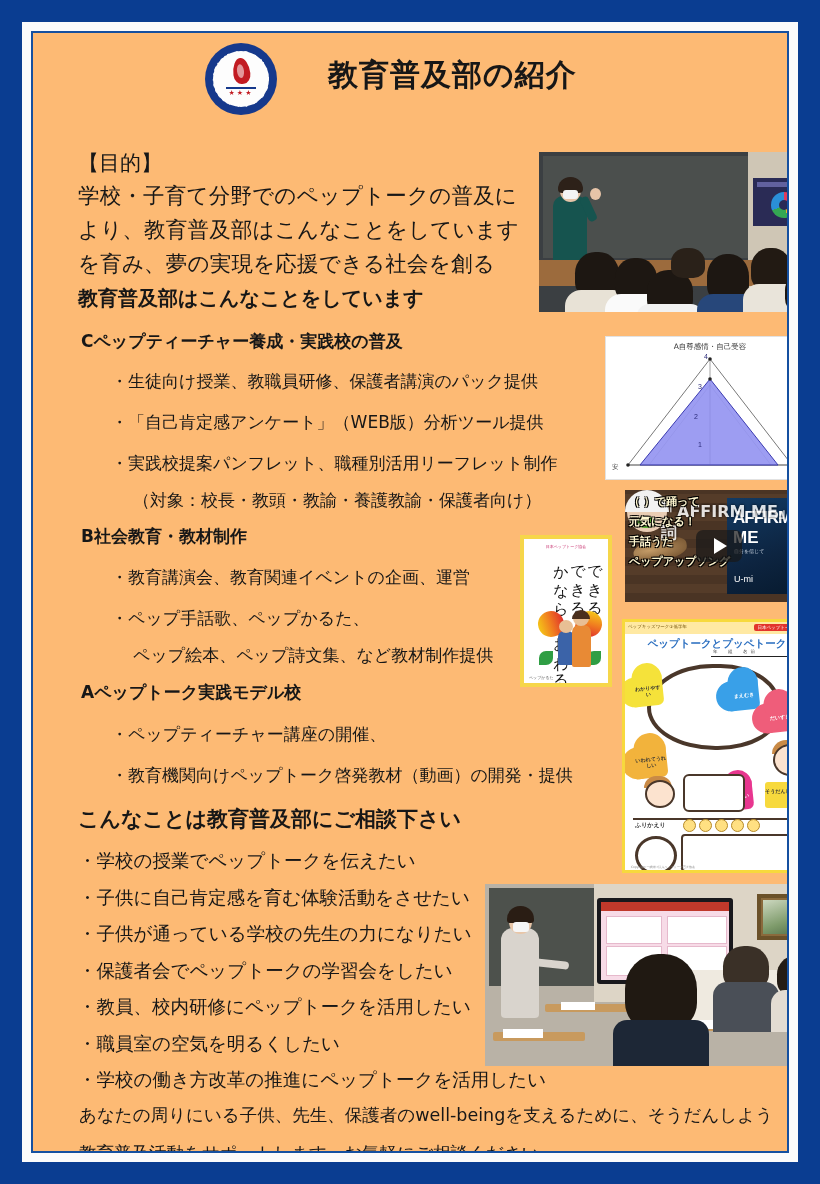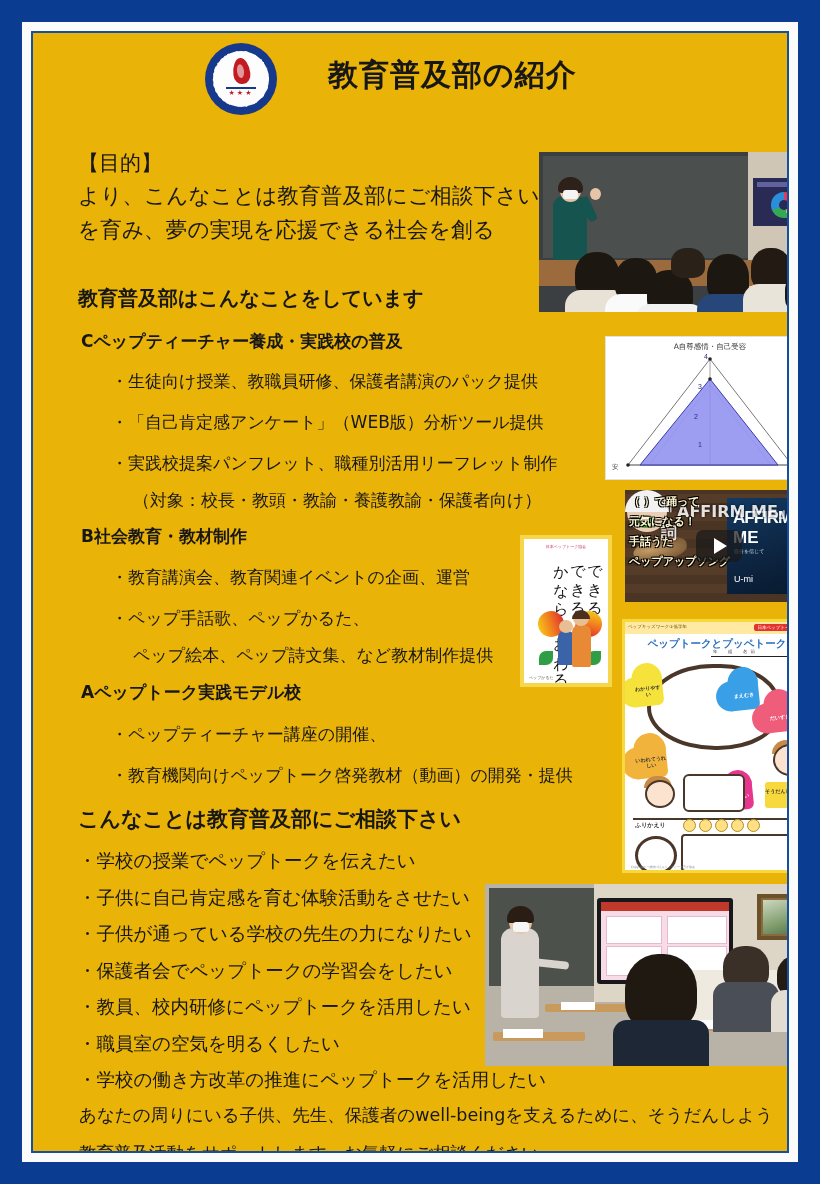--- a/index.html
+++ b/index.html
@@ -12,21 +12,21 @@
   .page-outer{
     position:absolute;left:0;top:0;width:820px;height:1184px;
     background:#0a3d91;box-sizing:border-box;padding:22px;
   }
   .page-white{
     position:relative;width:100%;height:100%;background:#fbfbfb;
     box-sizing:border-box;padding:9px;
   }
   .page-inner{
     position:relative;width:100%;height:100%;
-    border:2px solid #1550a0;background:#eab308;box-sizing:border-box;
+    border:2px solid #1550a0;background:#fdba74;box-sizing:border-box;
     overflow:hidden;
   }
 
   
   .header{position:absolute;left:0;top:8px;width:100%;height:76px;}
   .logo{
     position:absolute;left:172px;top:2px;width:72px;height:72px;border-radius:50%;
     background:#16398c;display:flex;align-items:center;justify-content:center;
   }
   .logo-inner{
@@ -299,21 +299,22 @@
          <div class="logo-flame"></div>
          <div class="logo-bar"></div>
          <div class="logo-stars">★★★</div>
        </div>
      </div>
      <div class="title jp">教育普及部の紹介</div>
    </div>
 
    <div class="purpose-label jp">【目的】</div>
    <div class="purpose-body jp">
-     <div>より、こんなことは教育普及部にご相談下さい</div>
+     <div>学校・子育て分野でのペップトークの普及に</div>
+     <div>より、教育普及部はこんなことをしています</div>
      <div>を育み、夢の実現を応援できる社会を創る</div>
    </div>
    <div class="lead-bold jp">教育普及部はこんなことをしています</div>
 
    <div class="sec-head jp secA-head">Cペップティーチャー養成・実践校の普及</div>
    <div class="sec-item jp secA-1">・生徒向け授業、教職員研修、保護者講演のパック提供</div>
    <div class="sec-item jp secA-2">・「自己肯定感アンケート」（WEB版）分析ツール提供</div>
    <div class="sec-item jp secA-3">・実践校提案パンフレット、職種別活用リーフレット制作</div>
    <div class="sec-item jp secA-4">（対象：校長・教頭・教諭・養護教諭・保護者向け）</div>
 

